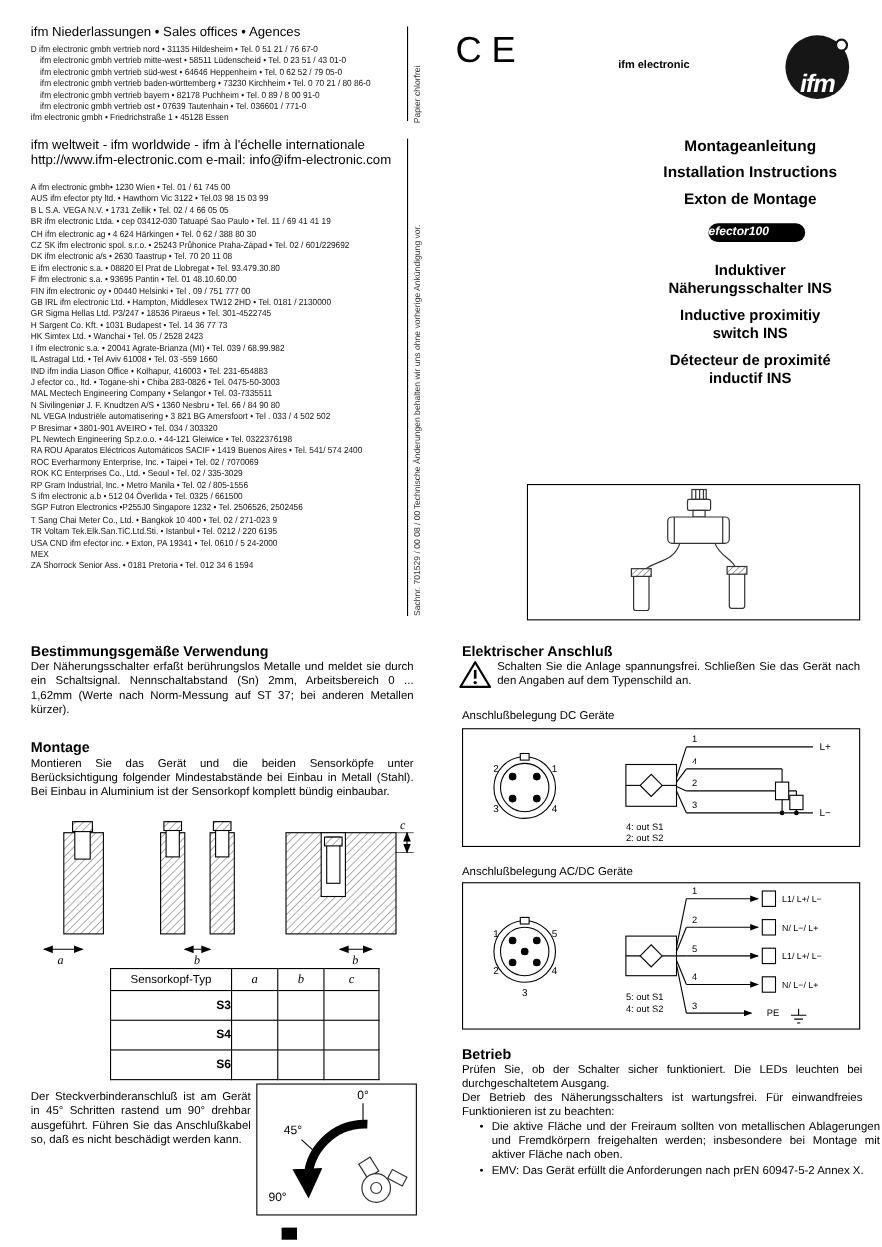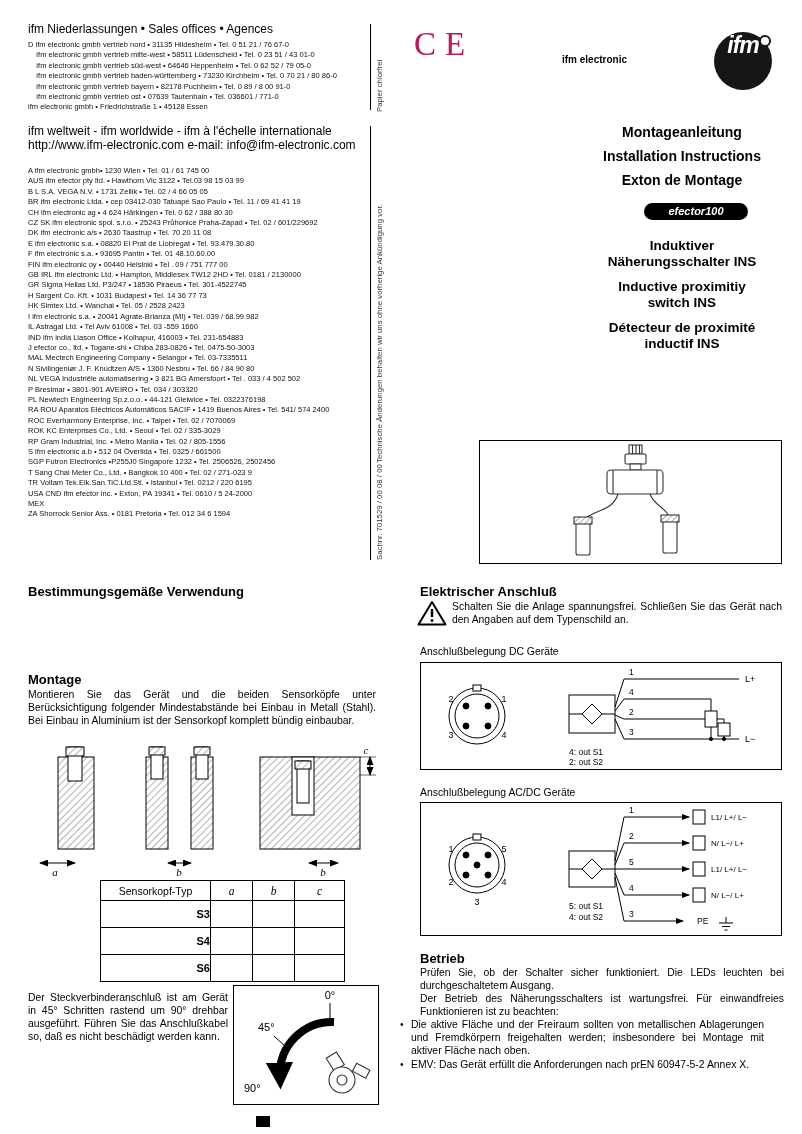--- a/index.html
+++ b/index.html
@@ -12,31 +12,31 @@
   .blk-title{font-size:12px;font-weight:normal;line-height:14px;margin-bottom:4px}
   .addr-list{transform:scaleX(.93);transform-origin:0 0}
   .addr-line{font-size:8.1px;line-height:10.4px;white-space:nowrap;color:#111}
   .de-lines .addr-line:nth-child(n+2):nth-child(-n+6){padding-left:9px}
 
   .vrule{position:absolute;left:370px;width:1px;background:#000}
   .rot{position:absolute;transform-origin:0 0;transform:rotate(-90deg);
        font-size:7.8px;color:#333;white-space:nowrap}
 
   
-  .ce{font-family:Liberation Serif, serif;font-size:33px;letter-spacing:9px;color:#be185d}
+  .ce{font-family:Liberation Sans, sans-serif;font-size:33px;letter-spacing:9px;color:#000000}
   .brand{font-size:10px;font-weight:bold;width:148px}
   .logo-circle{width:58px;height:58px;border-radius:50%;background:#161616;
-               display:flex;align-items:flex-start;justify-content:center}
+               display:flex;align-items:flex-end;justify-content:center}
   .logo-text{color:#fff;font-weight:bold;font-style:italic;font-size:23px;letter-spacing:-1px}
   .logo-dot{position:absolute;right:1px;top:3px;width:12px;height:12px;background:#fff;
             border:2.5px solid #161616;border-radius:50%}
   .doc-titles{width:240px;text-align:center}
   .doc-title{font-size:14px;font-weight:bold;line-height:24px}
   .efector{background:#000;color:#fff;font-style:italic;font-weight:bold;font-size:11px;
-           line-height:17px;width:104px;text-align:center;border-radius:9px}
+           line-height:17px;width:88px;text-align:left;border-radius:9px}
   .product-titles{width:240px;text-align:center}
   .prod{margin-bottom:9px}
   .prod div{font-size:13.5px;font-weight:bold;line-height:16px}
   .figure-box{border:1px solid #000;background:#fff}
 
   
   .sec{font-size:13px;font-weight:bold}
   .body{font-size:10.4px;line-height:12.9px;text-align:justify}
   .sublabel{font-size:10.4px}
 
@@ -176,20 +176,21 @@
         <path d="M 170 53 C 175 66, 186 66, 189 76" fill="none"></path>
         <rect x="96" y="80" width="14" height="34" rx="2"></rect>
         <rect x="94" y="76" width="18" height="7" fill="url(#hP)"></rect>
         <rect x="183" y="78" width="14" height="34" rx="2"></rect>
         <rect x="181" y="74" width="18" height="7" fill="url(#hP)"></rect>
       </g>
     </svg>
   </div>
 
   <h2 class="abs sec" style="left:28px;top:584px">Bestimmungsgemäße Verwendung</h2>
+  <p class="abs body" style="left:28px;top:601px;width:348px">Der Näherungsschalter erfaßt berührungslos Metalle und meldet sie durch ein Schaltsignal. Nennschaltabstand (Sn) 2mm, Arbeitsbereich 0 ... 1,62mm (Werte nach Norm-Messung auf ST 37; bei anderen Metallen kürzer).</p>
 
   <h2 class="abs sec" style="left:28px;top:672px">Montage</h2>
   <p class="abs body" style="left:28px;top:689px;width:348px">Montieren Sie das Gerät und die beiden Sensorköpfe unter Berücksichtigung folgender Mindestabstände bei Einbau in Metall (Stahl). Bei Einbau in Aluminium ist der Sensorkopf komplett bündig einbaubar.</p>
 
   <svg class="abs" style="left:28px;top:745px" width="350" height="134" viewBox="0 0 350 134">
     <defs>
       <pattern id="hA" width="5" height="5" patternUnits="userSpaceOnUse" patternTransform="rotate(45)">
         <rect width="5" height="5" fill="#fff"></rect>
           <line x1="0" y1="0" x2="0" y2="5" stroke="#666" stroke-width="1"></line>
       </pattern>
@@ -399,20 +400,20 @@
       <text class="svgtxt" x="290" y="95" font-size="8">N/ L−/ L+</text>
       <text class="svgtxt" x="276" y="121" font-size="8.5">PE</text>
       <text class="svgtxt" x="148" y="106" font-size="8.5">5: out S1</text>
       <text class="svgtxt" x="148" y="117" font-size="8.5">4: out S2</text>
     </svg>
   </div>
 
   <h2 class="abs sec" style="left:420px;top:951px">Betrieb</h2>
   <p class="abs body" style="left:420px;top:967px;width:364px">Prüfen Sie, ob der Schalter sicher funktioniert. Die LEDs leuchten bei durchgeschaltetem Ausgang.</p>
   <p class="abs body" style="left:420px;top:993px;width:364px">Der Betrieb des Näherungsschalters ist wartungsfrei. Für einwandfreies Funktionieren ist zu beachten:</p>
-  <ul class="abs bullets" style="left:400px;top:1019px;width:364px">
+  <ul class="abs bullets" style="left:436px;top:1019px;width:364px">
       <li>Die aktive Fläche und der Freiraum sollten von metallischen Ablagerungen und Fremdkörpern freigehalten werden; insbesondere bei Montage mit aktiver Fläche nach oben.</li>
       <li>EMV: Das Gerät erfüllt die Anforderungen nach prEN 60947-5-2 Annex X.</li>
     </ul>
 
   <div class="abs print-mark" style="left:256px;top:1116px;width:14px;height:11px"></div>
 
 </div>
 
 </body></html>

